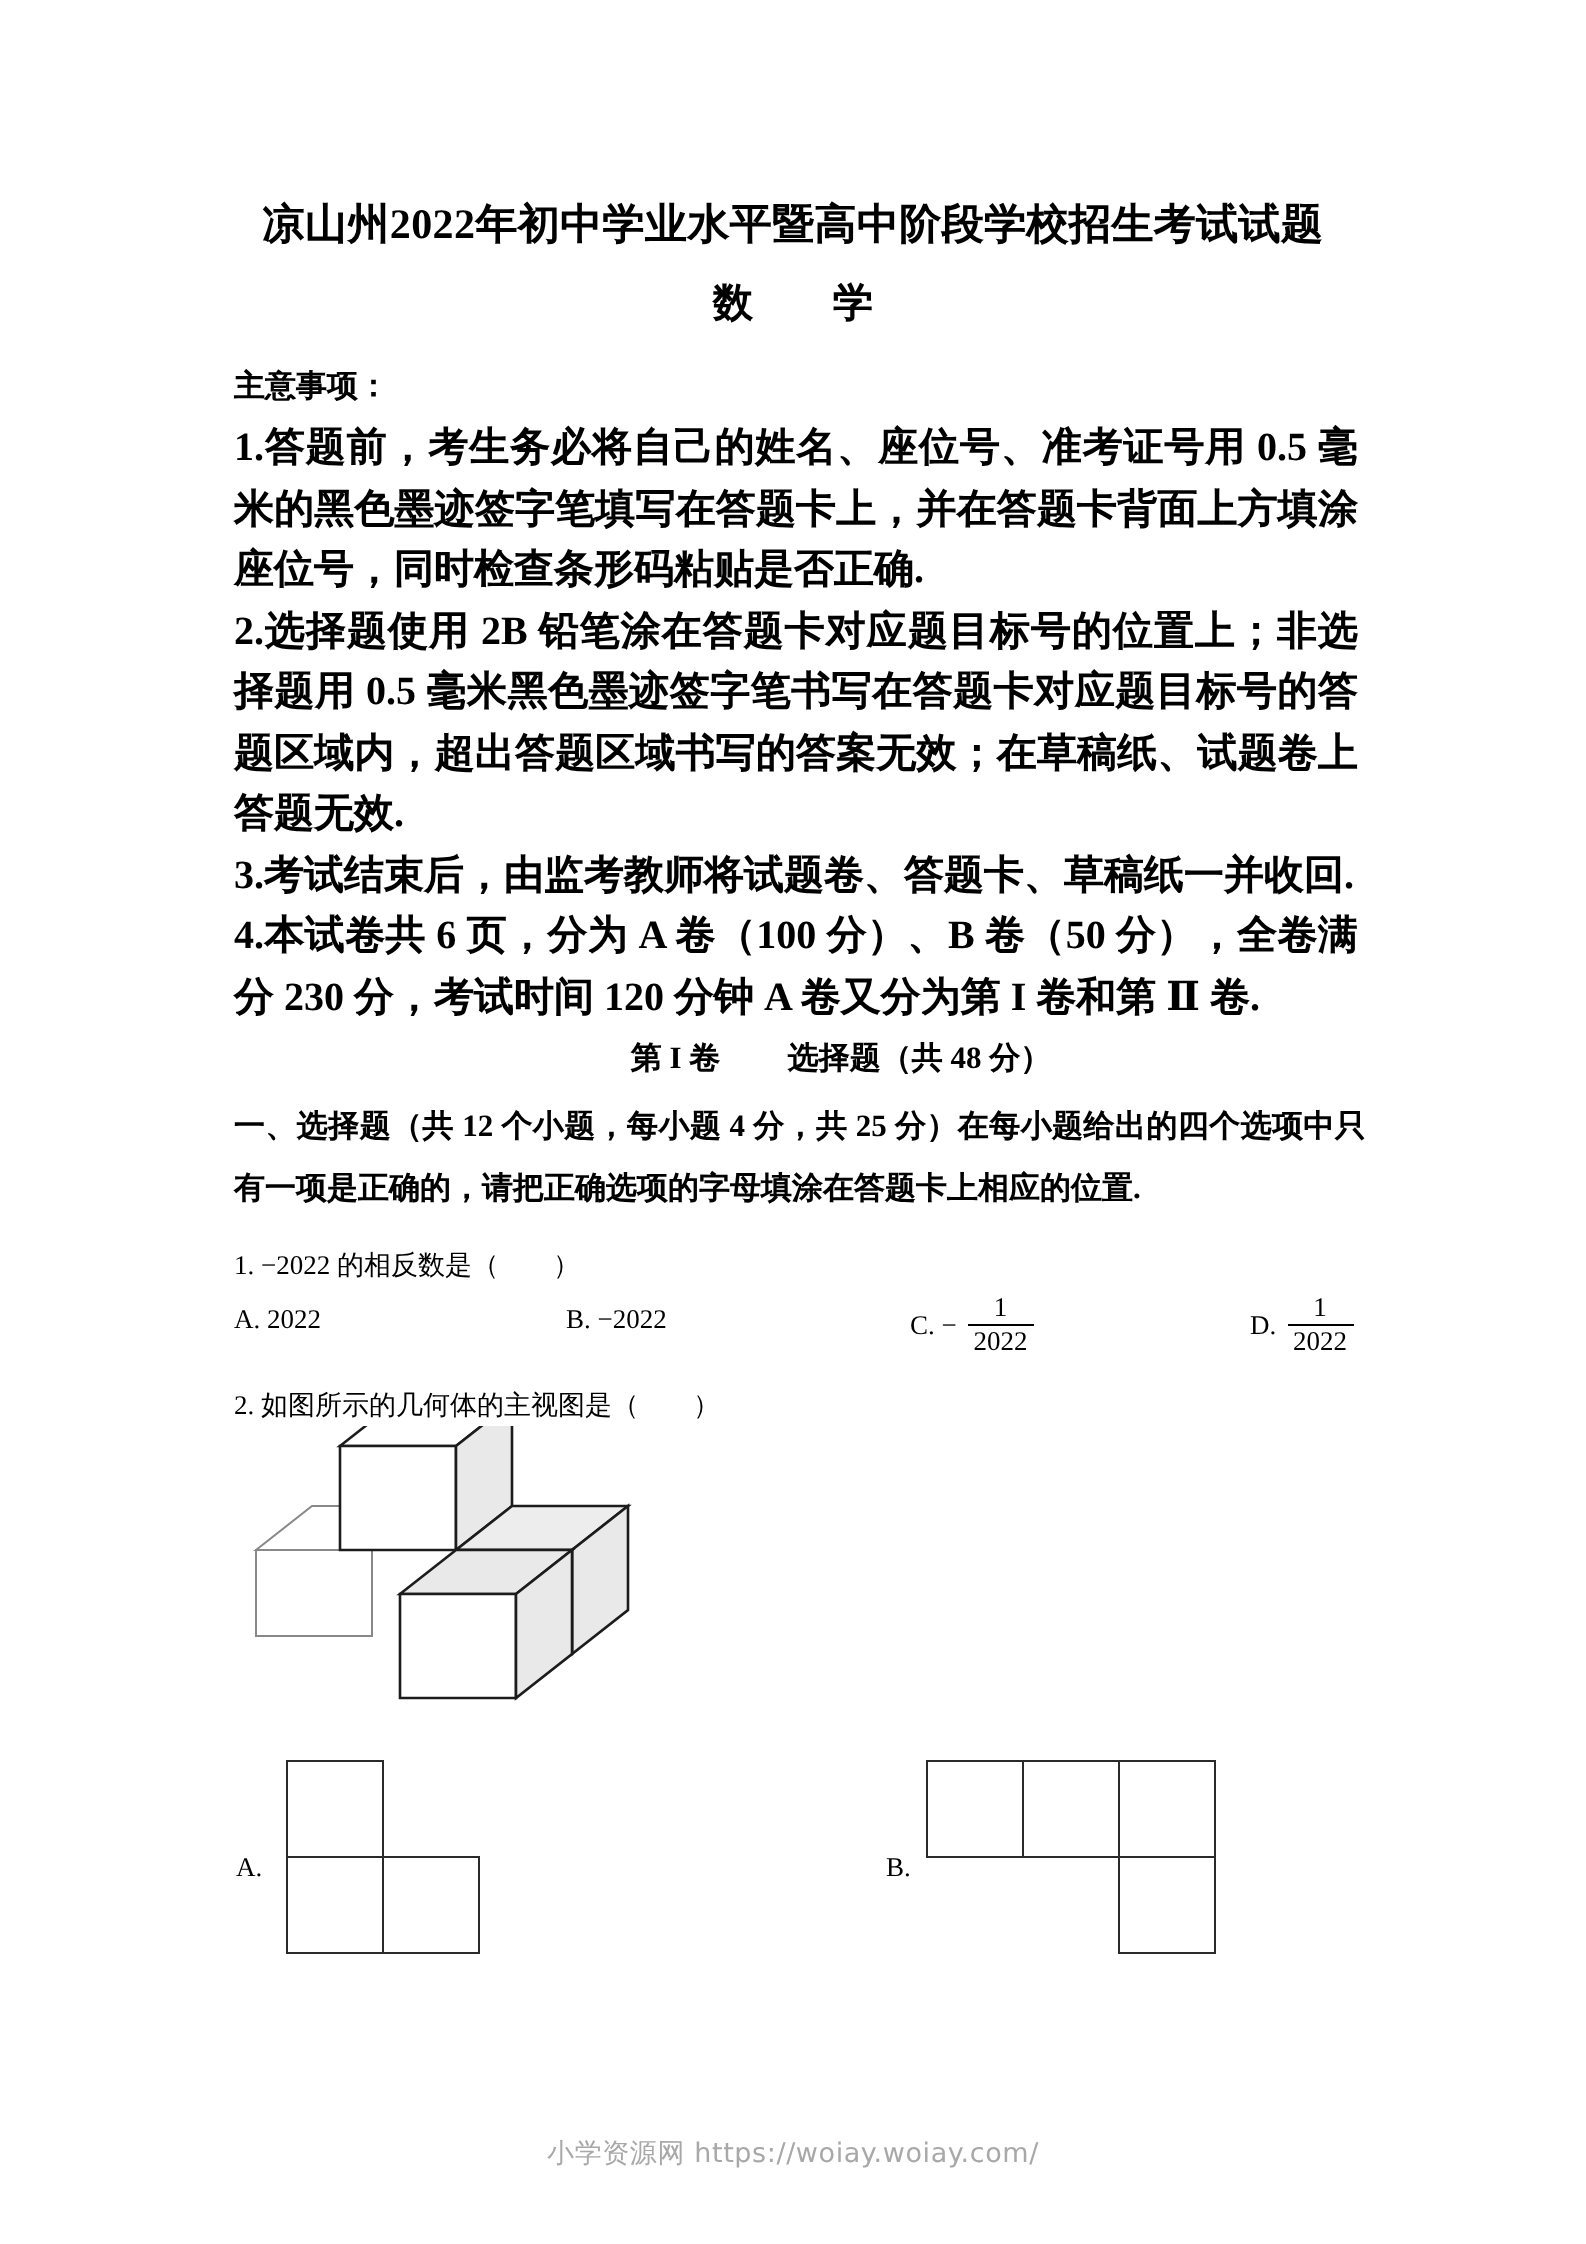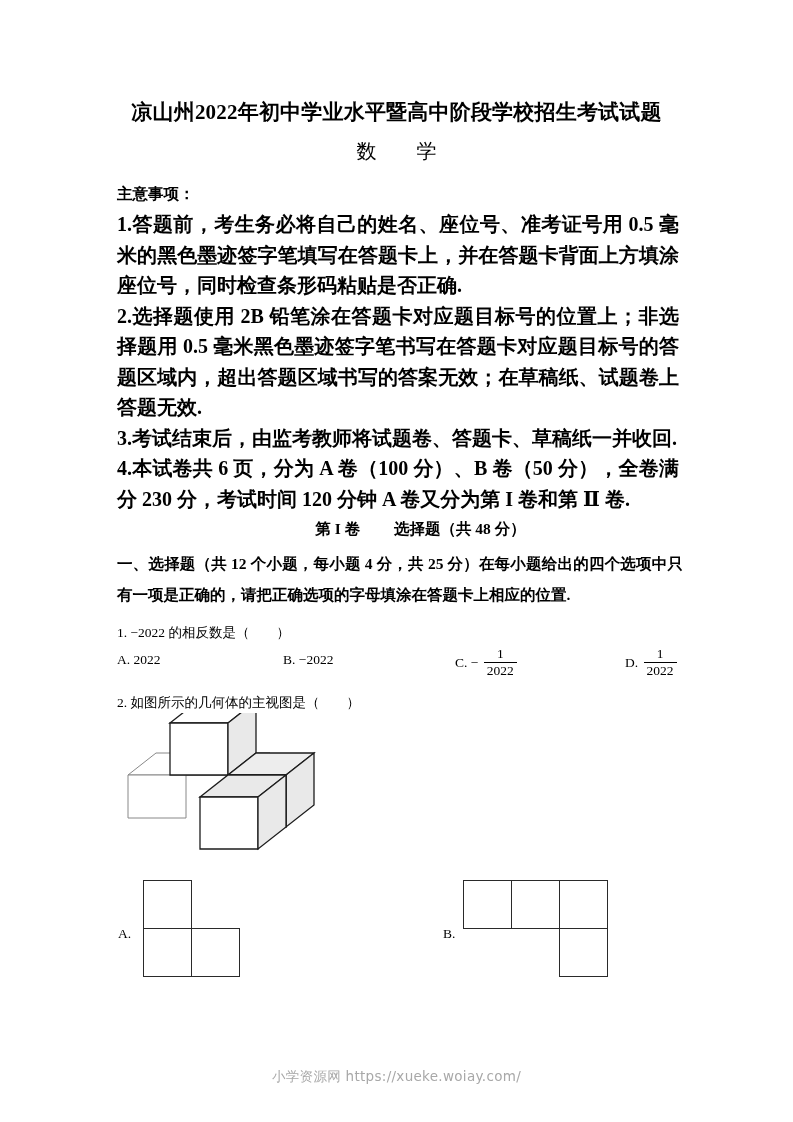--- a/index.html
+++ b/index.html
@@ -31,21 +31,21 @@
     font-size: 21px;
     font-weight: bold;
     letter-spacing: 0.2px;
   }
   .doc-subtitle {
     position: absolute;
     left: 0; top: 138px;
     width: 793px;
     text-align: center;
     font-size: 20px;
-    font-weight: normal;
+    font-weight: bold;
     letter-spacing: 10px;
     text-indent: 10px;
   }
 
   
   .notes {
     position: absolute;
     left: 117px;
     top: 180px;
     width: 562px;
@@ -303,15 +303,15 @@
   </div>
 
   <div class="optfig-label optfig-b-label">B.</div>
   <div class="grid-fig grid-fig-b">
     <div class="cell" style="left:0px;  top:0px;"></div>
     <div class="cell" style="left:48px; top:0px;"></div>
     <div class="cell" style="left:96px; top:0px;"></div>
     <div class="cell" style="left:96px; top:48px;"></div>
   </div>
 
-  <div class="watermark">小学资源网 https://xueke.woiay.com/</div>
+  <div class="watermark">小学资源网 https://woiay.woiay.com/</div>
 
 </div>
 
 </body></html>

